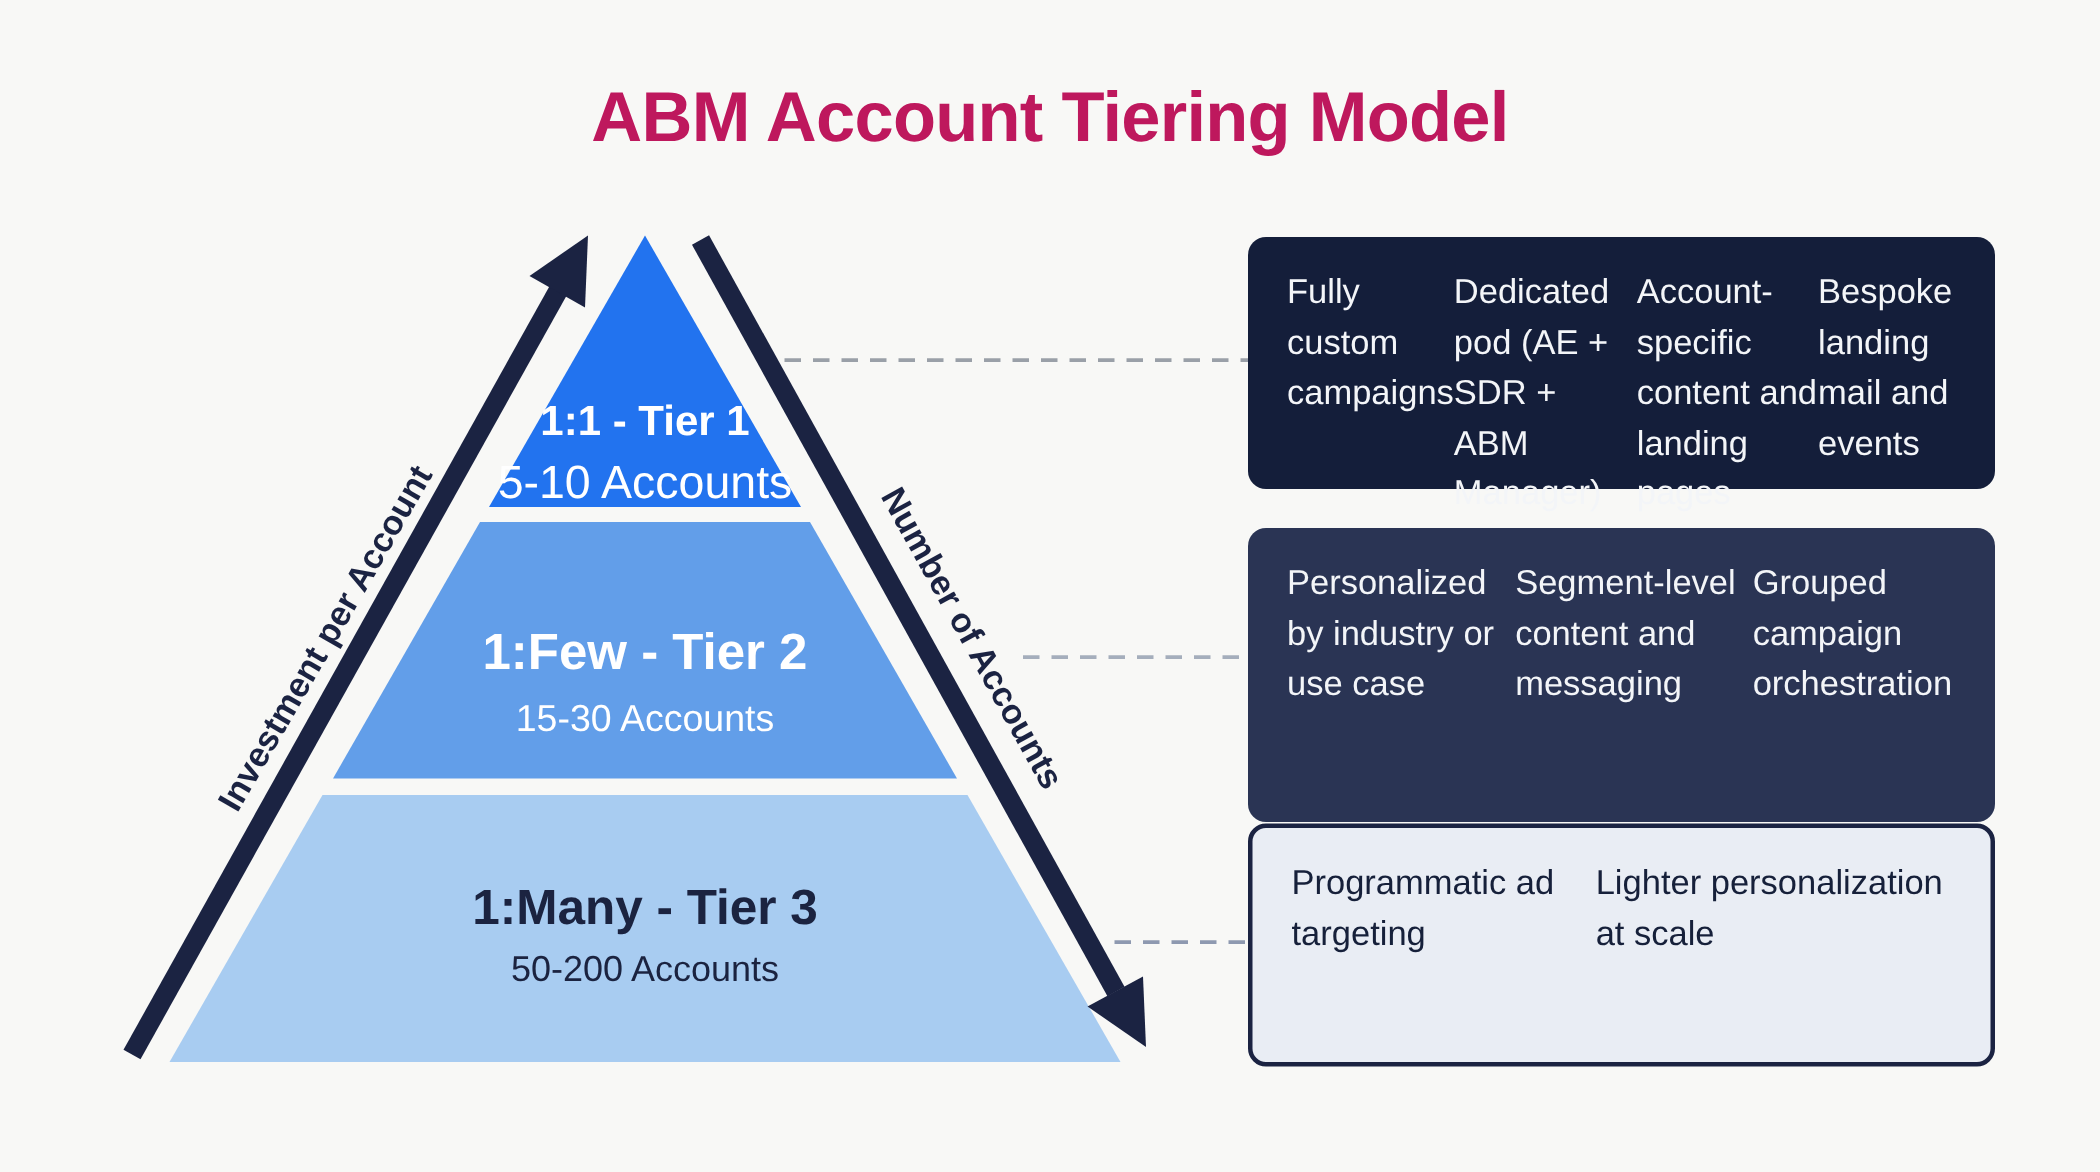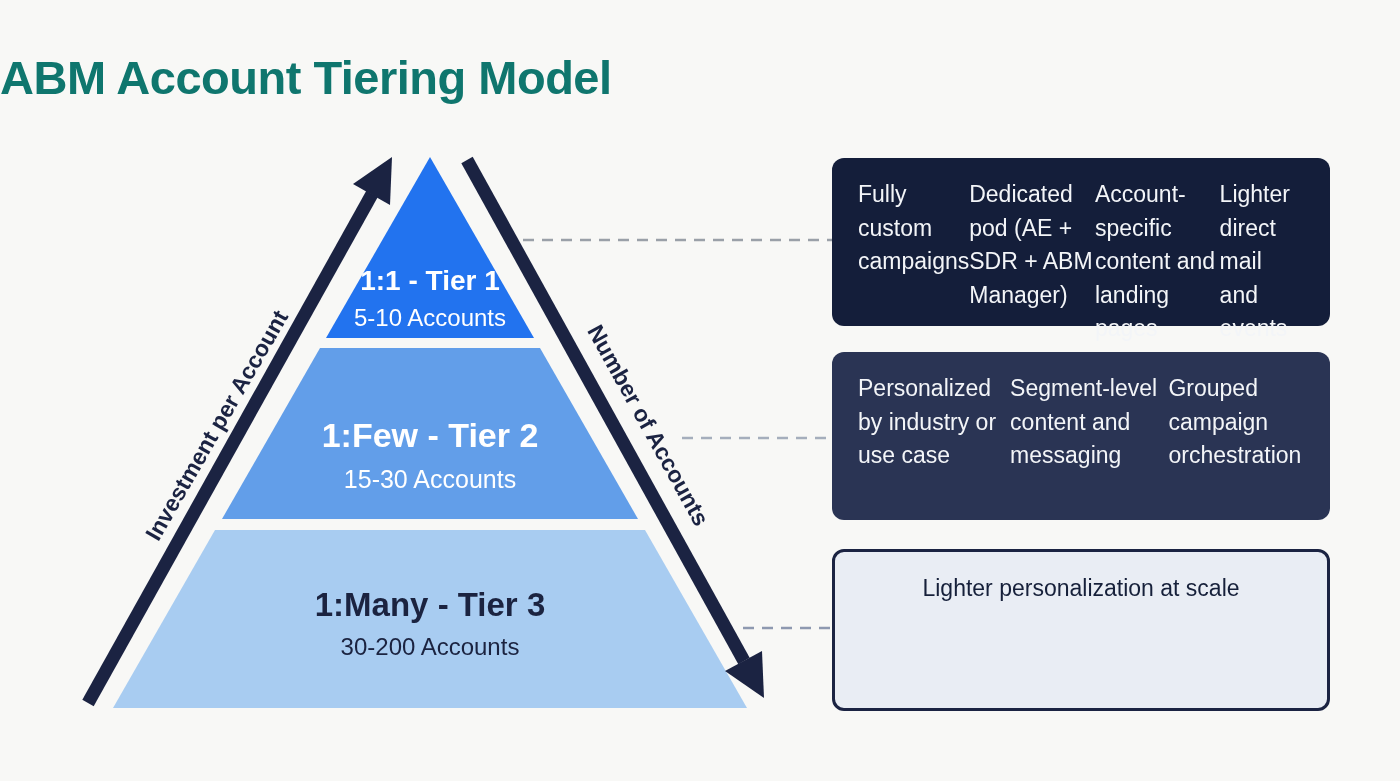--- a/index.html
+++ b/index.html
@@ -8,36 +8,36 @@
     background: #f8f8f6;
     font-family: "Liberation Sans", sans-serif;
     overflow: hidden;
     position: relative;
   }
   .stage { position: absolute; inset: 0; width: 1400px; height: 781px; }
 
   .title {
     position: absolute;
     top: 50px; left: 0; width: 1400px;
-    text-align: left;
+    text-align: center;
     font-size: 47px;
     font-weight: 700;
     letter-spacing: -0.5px;
-    color: #0f766e;
+    color: #be185d;
   }
 
   svg.diagram { position: absolute; inset: 0; }
 
   .tier-label { position: absolute; text-align: center; pointer-events: none; }
   .tier-label .t-name { font-weight: 700; }
   .tier-label .t-accounts { font-weight: 400; }
 
   .tier1-label { left: 310px; top: 265px; width: 240px; color: #ffffff; }
   .tier1-label .t-name { font-size: 28px; }
-  .tier1-label .t-accounts { font-size: 24px; margin-top: 7px; }
+  .tier1-label .t-accounts { font-size: 31px; margin-top: 7px; }
 
   .tier2-label { left: 280px; top: 416px; width: 300px; color: #ffffff; }
   .tier2-label .t-name { font-size: 34px; }
   .tier2-label .t-accounts { font-size: 25px; margin-top: 10px; }
 
   .tier3-label { left: 255px; top: 586px; width: 350px; color: #1b2340; }
   .tier3-label .t-name { font-size: 33px; }
   .tier3-label .t-accounts { font-size: 24px; margin-top: 9px; }
 
   .axis-label {
@@ -63,21 +63,21 @@
     width: 498px;
     border-radius: 12px;
     display: flex;
     flex-direction: row;
     justify-content: center;
     padding: 20px 26px;
     font-size: 23px;
   }
   .callout .line { line-height: 33.5px; }
   .callout-1 { top: 158px; height: 168px; background: #141e3a; color: #f3f5f8; }
-  .callout-2 { top: 352px; height: 168px; background: #2a3454; color: #f3f5f8; }
+  .callout-2 { top: 352px; height: 196px; background: #2a3454; color: #f3f5f8; }
   .callout-3 {
     top: 549px; height: 162px;
     background: #e9edf4;
     border: 3px solid #1b2342;
     color: #16203a;
   }
 </style>
 </head>
 <body>
 
@@ -105,34 +105,35 @@
   <div class="tier-label tier1-label">
     <div class="t-name">1:1 - Tier 1</div>
     <div class="t-accounts">5-10 Accounts</div>
   </div>
   <div class="tier-label tier2-label">
     <div class="t-name">1:Few - Tier 2</div>
     <div class="t-accounts">15-30 Accounts</div>
   </div>
   <div class="tier-label tier3-label">
     <div class="t-name">1:Many - Tier 3</div>
-    <div class="t-accounts">30-200 Accounts</div>
+    <div class="t-accounts">50-200 Accounts</div>
   </div>
 
   <div class="axis-label axis-left">Investment per Account</div>
   <div class="axis-label axis-right">Number of Accounts</div>
 
   <div class="callout callout-1">
     <div class="line">Fully custom campaigns</div>
     <div class="line">Dedicated pod (AE + SDR + ABM Manager)</div>
     <div class="line">Account-specific content and landing pages</div>
-    <div class="line">Lighter direct mail and events</div>
+    <div class="line">Bespoke landing mail and events</div>
   </div>
   <div class="callout callout-2">
     <div class="line">Personalized by industry or use case</div>
     <div class="line">Segment-level content and messaging</div>
     <div class="line">Grouped campaign orchestration</div>
   </div>
   <div class="callout callout-3">
+    <div class="line">Programmatic ad targeting</div>
     <div class="line">Lighter personalization at scale</div>
   </div>
 
 </div>
 
 </body></html>

